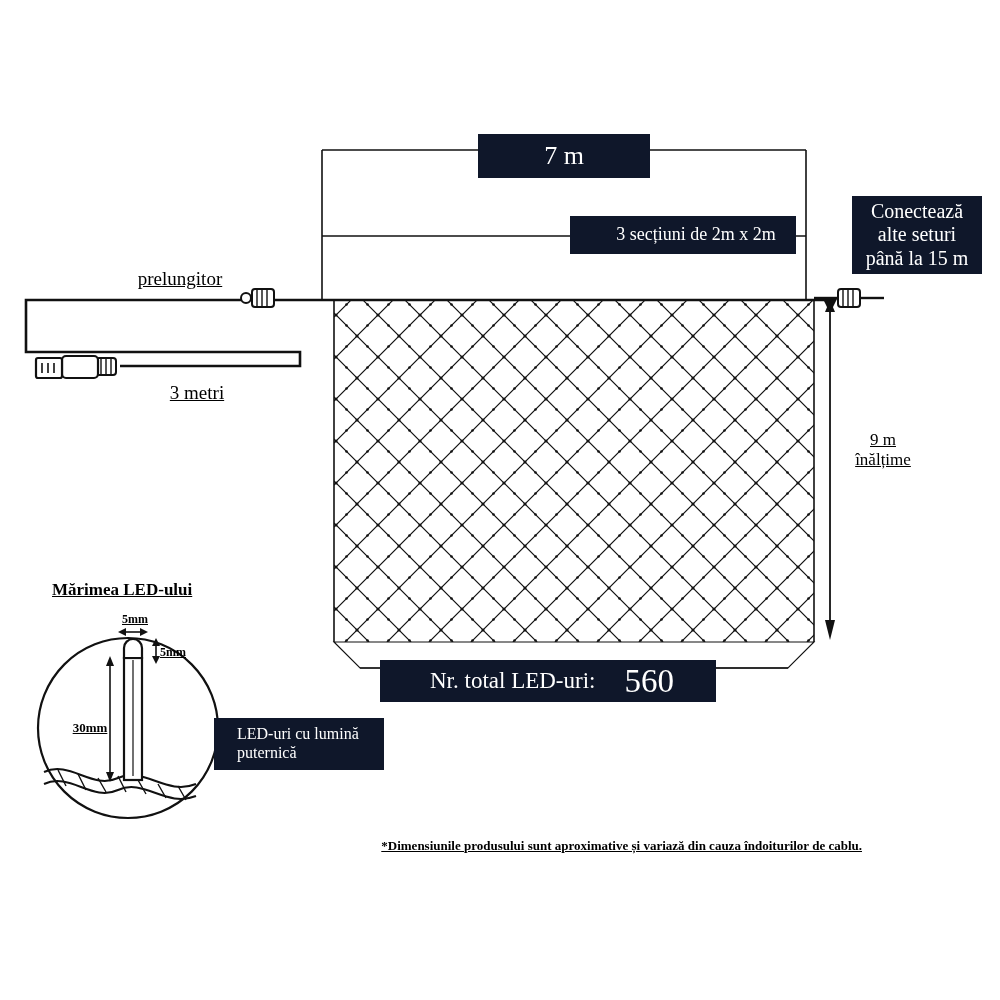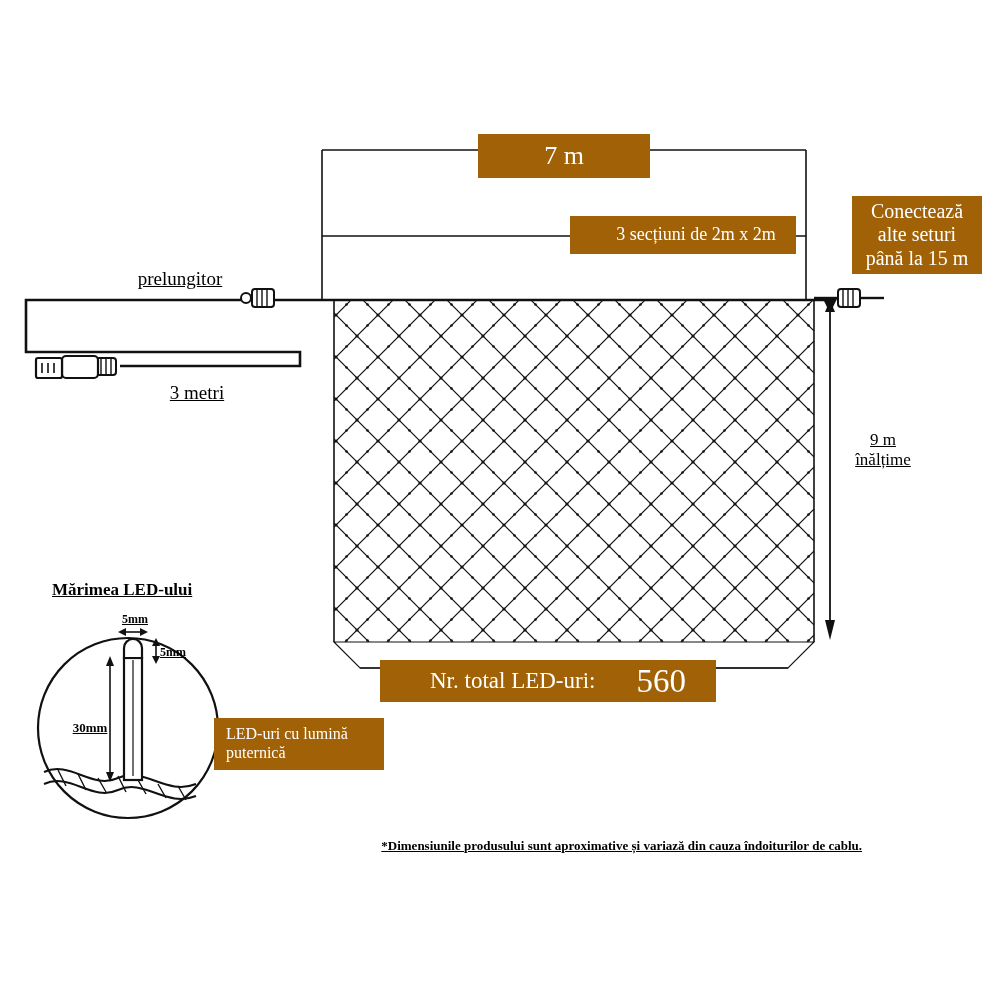--- a/index.html
+++ b/index.html
@@ -20,21 +20,21 @@
     width: 1000px; height: 1000px;
   }
   svg.layer {
     position: absolute;
     left: 0; top: 0;
     width: 1000px; height: 1000px;
     pointer-events: none;
   }
   .lbl {
     position: absolute;
-    background: #a16207;
+    background: #0f172a;
     color: #fff;
     font-family: "Liberation Serif", serif;
     display: flex;
     align-items: center;
     justify-content: center;
     text-align: center;
     line-height: 1.18;
     white-space: pre-line;
     padding: 3px 10px;
   }
@@ -45,23 +45,23 @@
     text-align: center;
     white-space: pre-line;
     text-decoration: underline;
   }
 
   
   #lbl-width      { left: 478px; top: 134px; width: 172px; height: 44px; font-size: 26px; }
   #lbl-section1   { left: 334px; top: 216px; width: 226px; height: 38px; font-size: 18px; }
   #lbl-section3   { left: 570px; top: 216px; width: 226px; height: 38px; font-size: 18px; padding-left: 36px; }
   #lbl-connect    { left: 852px; top: 196px; width: 130px; height: 78px; font-size: 20px; flex-direction: column; }
-  #lbl-total      { left: 380px; top: 660px; width: 336px; height: 42px; font-size: 23px; justify-content: flex-start; padding-left: 50px; gap: 12px; }
+  #lbl-total      { left: 380px; top: 660px; width: 336px; height: 42px; font-size: 23px; justify-content: flex-start; padding-left: 50px; }
   #lbl-total .num { margin-left: 29px; font-size: 33px; text-align: right; }
-  #lbl-bright     { left: 214px; top: 718px; width: 170px; height: 52px; font-size: 16px; flex-direction: column; align-items: flex-start; text-align: left; padding-left: 12px; }
+  #lbl-bright     { left: 214px; top: 718px; width: 170px; height: 52px; font-size: 16px; flex-direction: column; align-items: flex-start; text-align: left; padding-left: 23px; }
 
   #txt-prelungitor { left: 112px; top: 268px; width: 136px; font-size: 19px; }
   #txt-3metri      { left: 152px; top: 382px; width: 90px; font-size: 19px; }
   #txt-height      { left: 838px; top: 430px; width: 90px; font-size: 17px; }
   #txt-ledsize     { left: 52px; top: 560px; width: 200px; font-size: 17px; font-weight: bold; text-align: left; margin-top: 20px; }
   #txt-5mm-top     { left: 112px; top: 612px; width: 46px; font-size: 12px; font-weight: bold; }
   #txt-5mm-side    { left: 160px; top: 645px; width: 40px; font-size: 12px; font-weight: bold; text-align: left; }
   #txt-30mm        { left: 62px; top: 720px; width: 56px; font-size: 13px; font-weight: bold; }
   #txt-footnote    { left: 152px; top: 838px; width: 710px; font-size: 13px; font-weight: bold; text-align: right; }
 </style>

